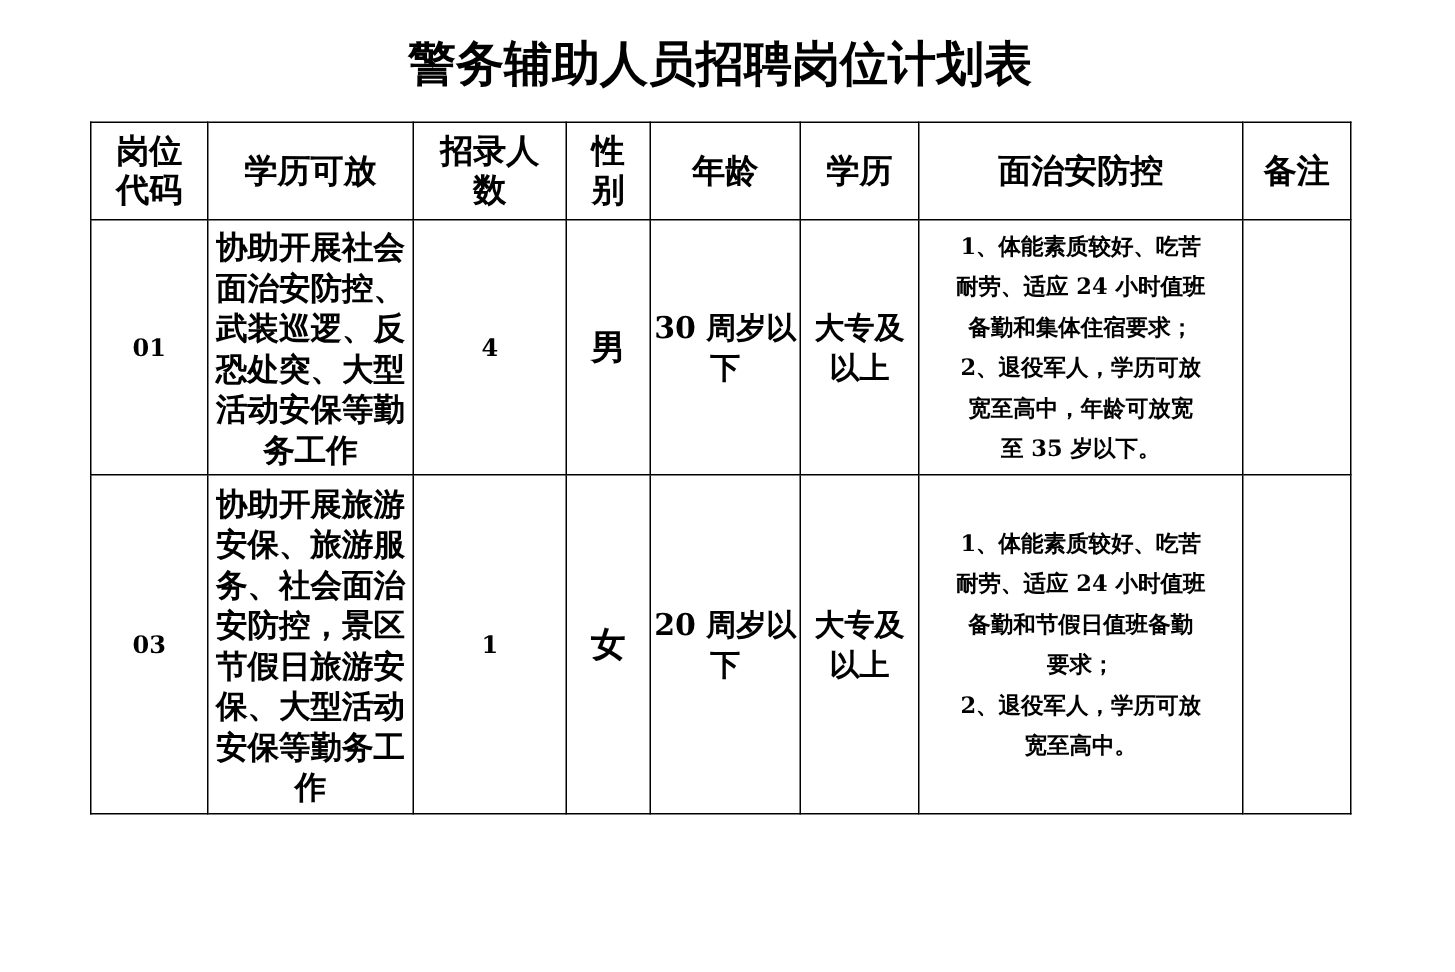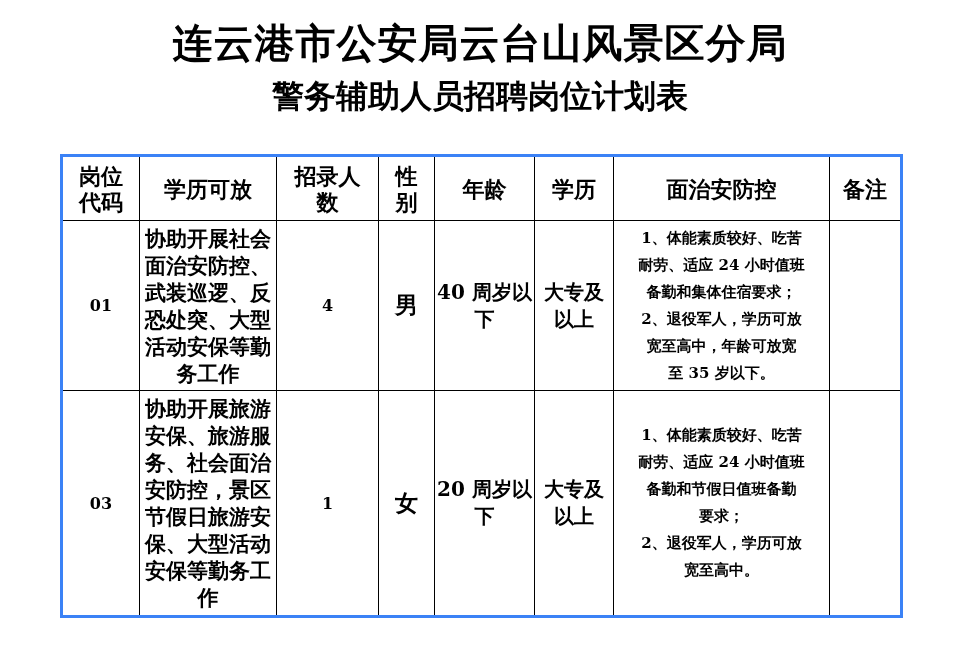--- a/index.html
+++ b/index.html
@@ -30,25 +30,25 @@
     white-space: nowrap;
   }
   .title-line-2 {
     font-size: 32px;
     line-height: 52px;
     letter-spacing: 0px;
     white-space: nowrap;
   }
   table.plan {
     margin-left: 60px;
-    margin-top: 32px;
+    margin-top: 13px;
     border-collapse: collapse;
     table-layout: fixed;
     width: 840px;
-    border: 3px solid #3b82f6;
+    border: 1px solid #3b82f6;
   }
   table.plan th, table.plan td {
     border: 1.5px solid #000;
     vertical-align: middle;
     text-align: center;
     padding: 0;
     font-weight: 700;
     overflow: hidden;
   }
   tr.hdr { height: 65px; }
@@ -85,21 +85,20 @@
     line-height: 27px;
     white-space: pre-line;
   }
 </style>
 </head>
 <body>
 
 <div class="page">
 
   <div class="title-wrap">
-    <div class="title-line-1">连云港市公安局云台山风景区分局</div>
     <div class="title-line-2">警务辅助人员招聘岗位计划表</div>
   </div>
 
   <table class="plan">
     <colgroup>
       <col style="width:78px">
       <col style="width:137px">
       <col style="width:102px">
       <col style="width:56px">
       <col style="width:100px">
@@ -126,21 +125,21 @@
       <tr class="r1">
         <td class="code">01</td>
         <td class="duties">协助开展社会
 面治安防控、
 武装巡逻、反
 恐处突、大型
 活动安保等勤
 务工作</td>
         <td class="count">4</td>
         <td class="gender">男</td>
-        <td class="age">40 周岁以
+        <td class="age">30 周岁以
 下</td>
         <td class="edu">大专及
 以上</td>
         <td class="reqs">
           <div class="req-item">1、体能素质较好、吃苦
 耐劳、适应 24 小时值班
 备勤和集体住宿要求；</div>
           <div class="req-item">2、退役军人，学历可放
 宽至高中，年龄可放宽
 至 35 岁以下。</div>

